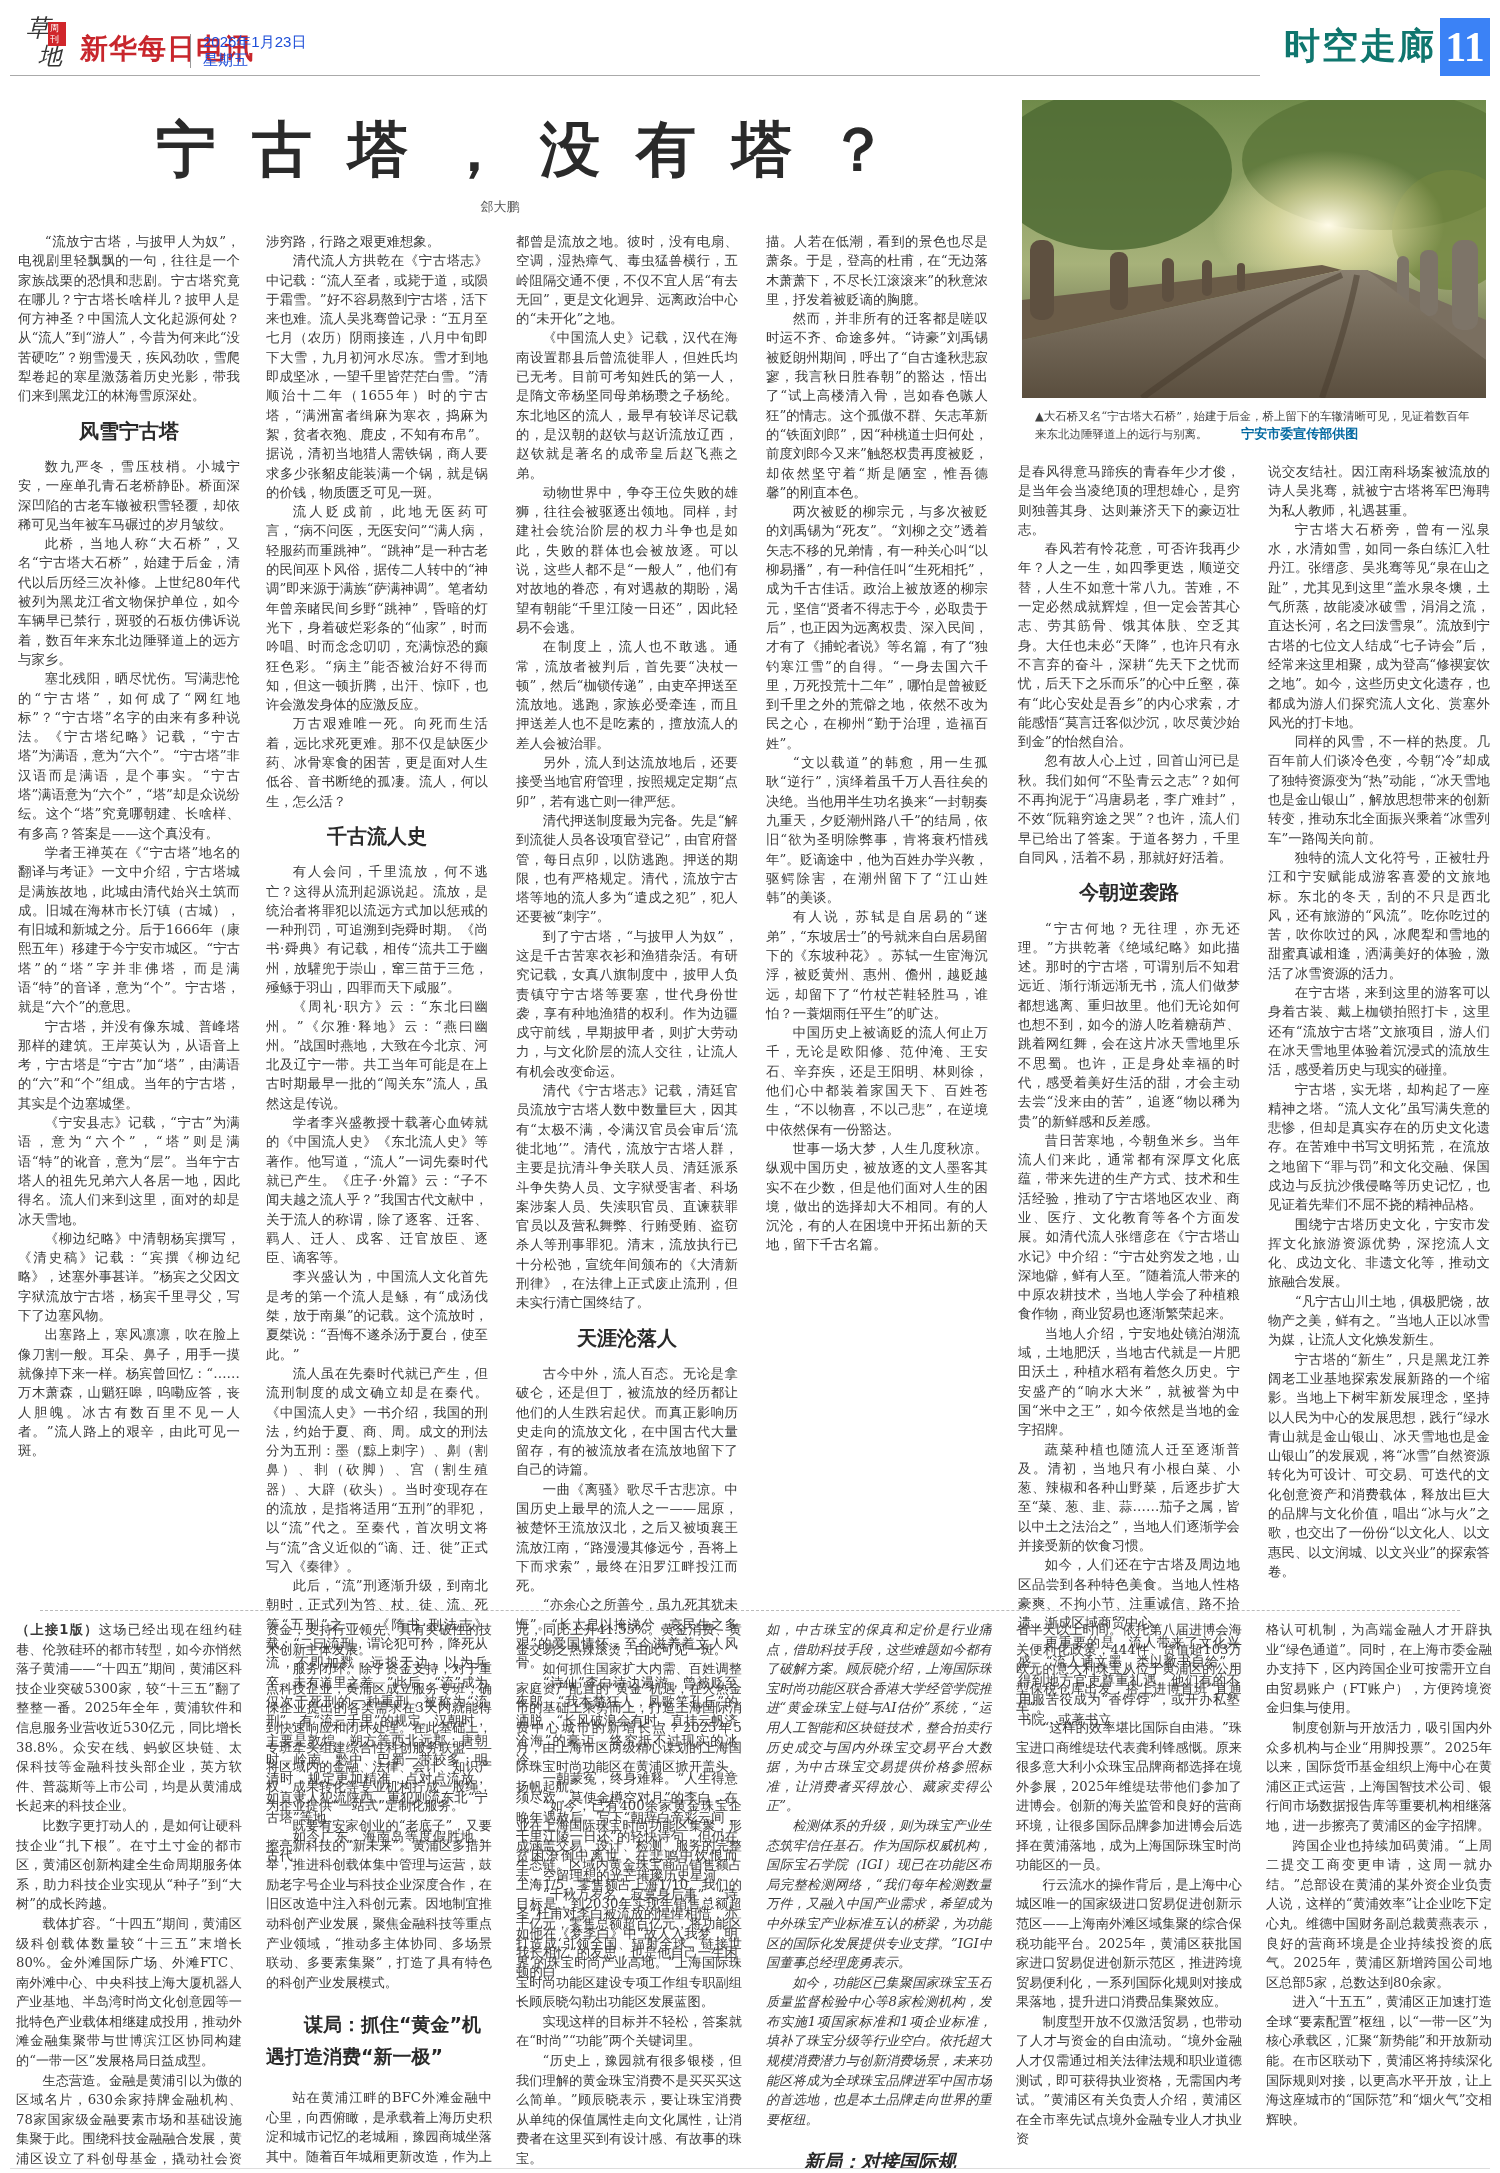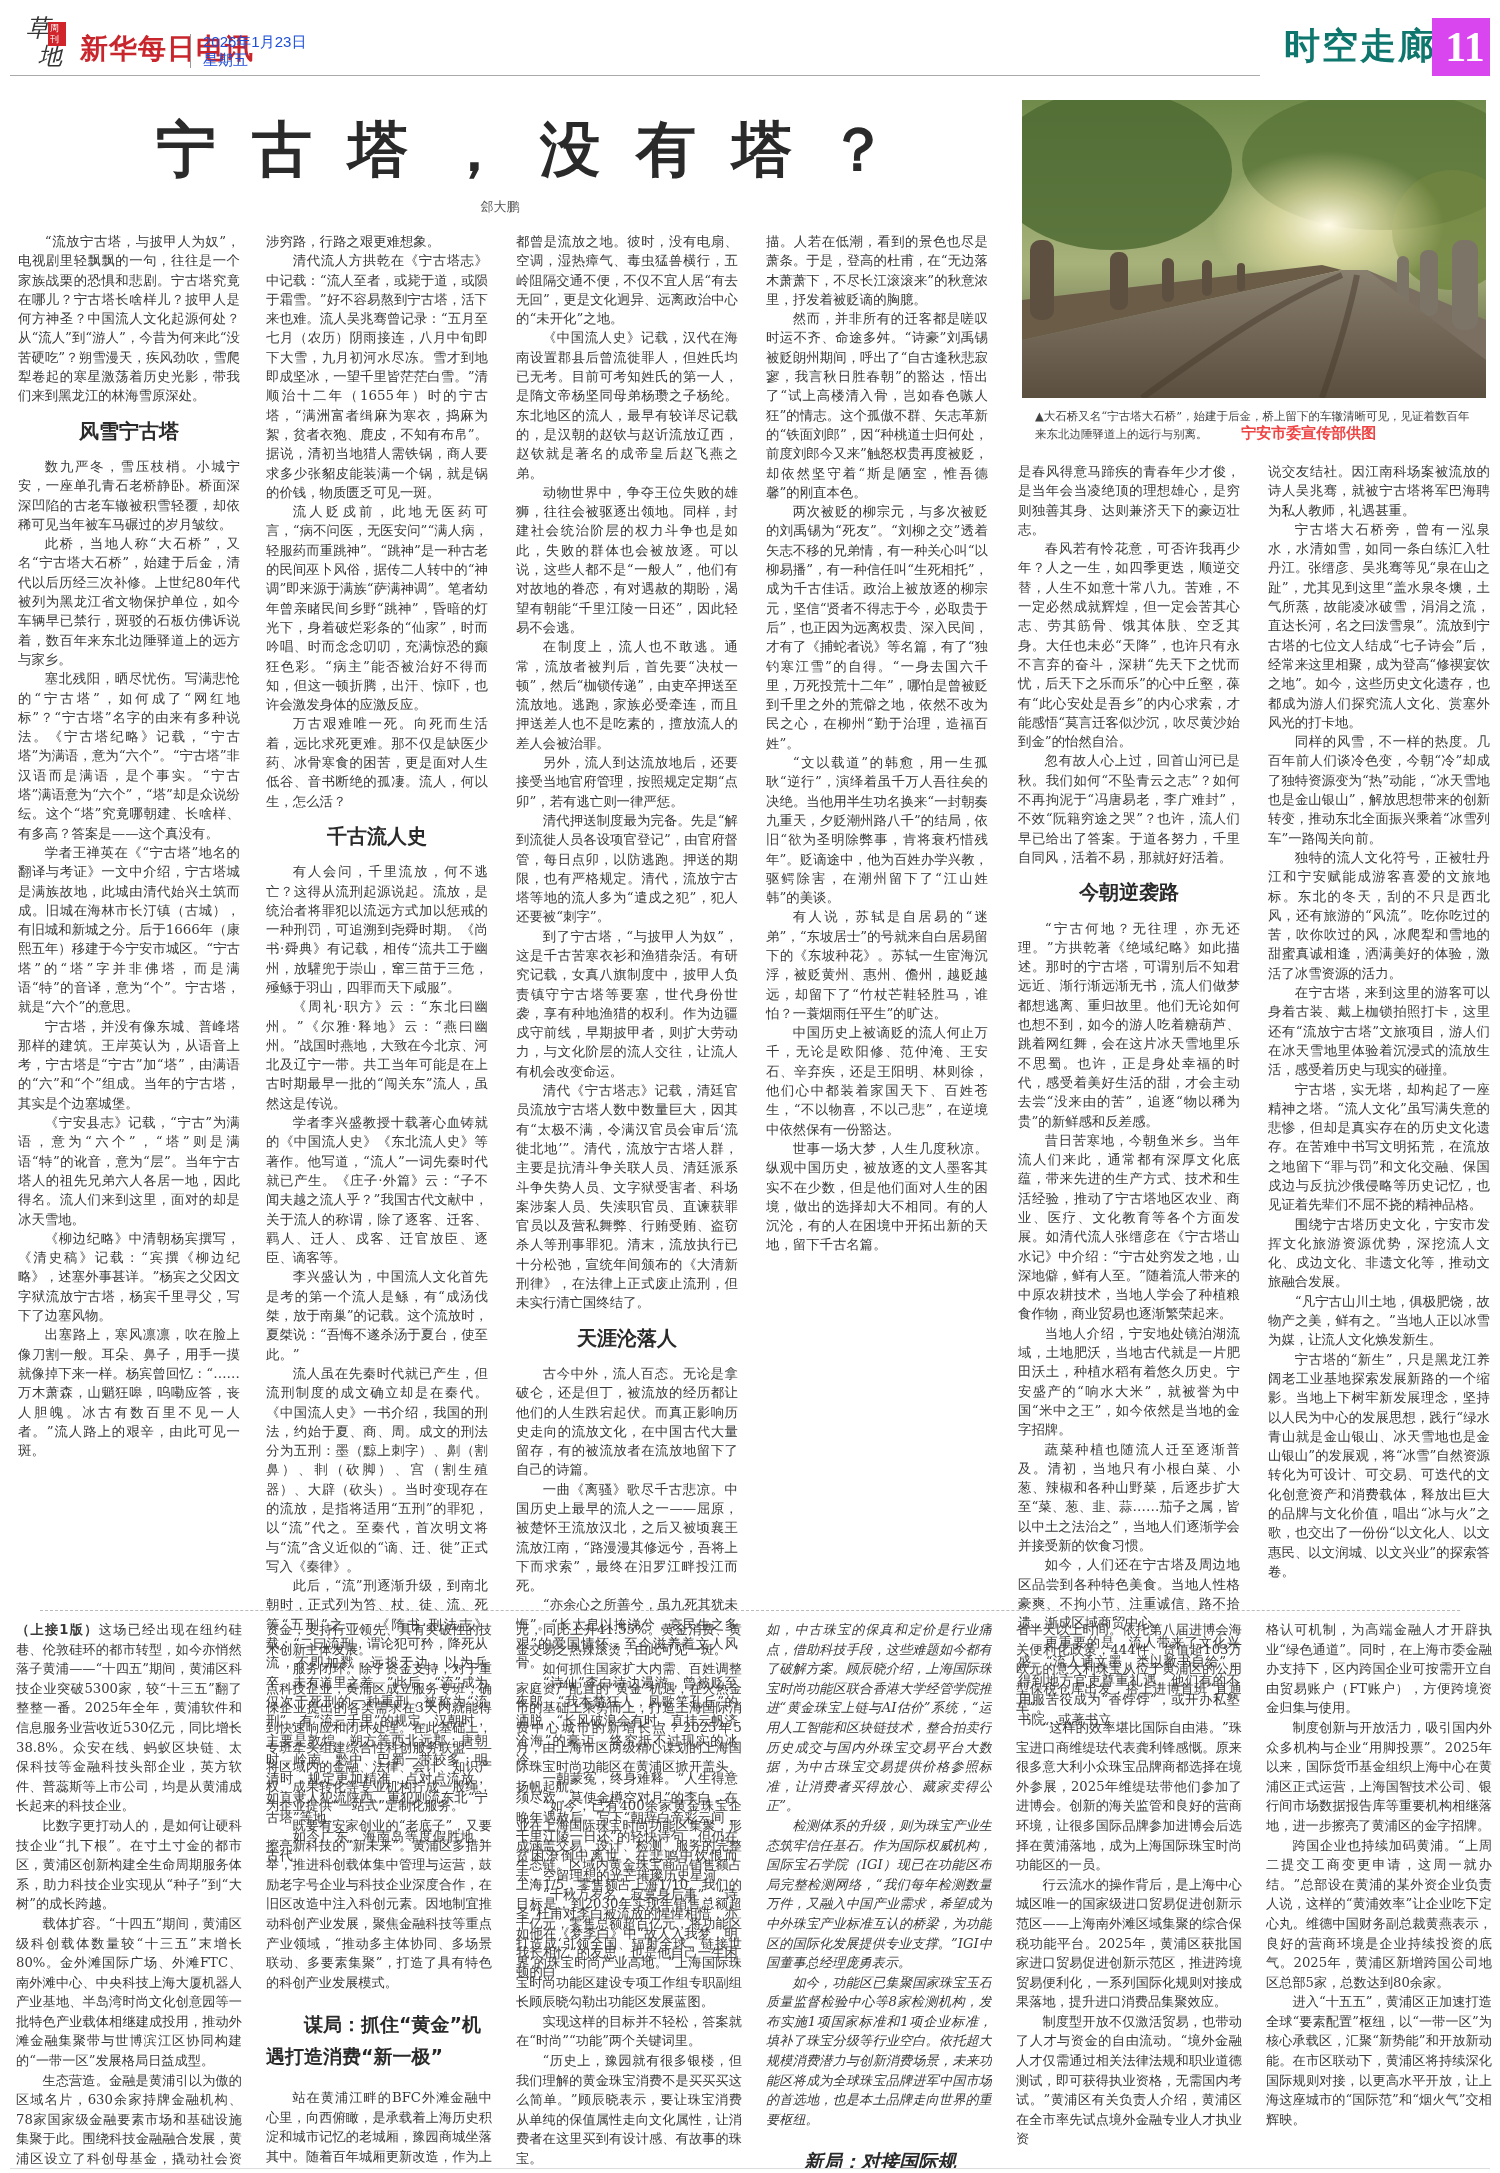--- a/index.html
+++ b/index.html
@@ -9,35 +9,35 @@
   .brand-weekly { position: absolute; left: 26px; top: 16px; width: 40px; height: 56px; }
   .brand-weekly .glyph { position: absolute; font-family: "DejaVu Serif", serif; font-style: italic; font-size: 24px; color: #333; line-height: 24px; }
   .brand-weekly .g1 { left: 0; top: 0; }
   .brand-weekly .g2 { left: 12px; top: 28px; }
   .brand-weekly .badge { position: absolute; left: 22px; top: 6px; background: #d0262b; color: #fff; font-size: 9px; padding: 1px 2px; line-height: 11px; font-family: "DejaVu Sans", sans-serif; }
   .paper-name { position: absolute; left: 80px; top: 30px; font-size: 28px; color: #c8262c; font-weight: bold; letter-spacing: 1px; font-family: "DejaVu Serif", serif; }
   .mast-sep { position: absolute; left: 190px; top: 34px; width: 1px; height: 34px; background: #999; }
   .mast-date { position: absolute; left: 203px; top: 33px; font-size: 15px; color: #1d4ed8; font-family: "Liberation Sans", sans-serif; line-height: 18px; }
   .mast-rule { position: absolute; left: 10px; right: 240px; top: 75px; height: 1px; background: #aaa; }
   .section-name { position: absolute; right: 64px; top: 22px; font-size: 36px; color: #0f766e; font-weight: bold; font-family: "DejaVu Serif", serif; letter-spacing: 2px; }
-  .page-num { position: absolute; right: 10px; top: 18px; width: 50px; height: 58px; background: #d946ef; color: #fff; font-size: 42px; font-weight: bold; text-align: center; line-height: 58px; font-family: "Liberation Serif", serif; padding-left: 8px; }
+  .page-num { position: absolute; right: 10px; top: 18px; width: 50px; height: 58px; background: #3b82f6; color: #fff; font-size: 42px; font-weight: bold; text-align: center; line-height: 58px; font-family: "Liberation Serif", serif; }
 
   .headline { position: absolute; left: 110px; top: 110px; width: 860px; text-align: center; font-size: 60px; font-weight: bold; letter-spacing: 36px; color: #2a2a2a; font-family: Liberation Serif, serif; }
   .byline { position: absolute; left: 0; width: 1000px; top: 198px; text-align: center; font-size: 13px; color: #555; }
 
   .col { position: absolute; font-size: 13.4px; line-height: 19.3px; color: #3a3a3a; text-align: justify; }
   .col p { margin: 0; text-indent: 2em; }
   .col p.noindent { text-indent: 0; }
   .col h3 { margin: 16px 0 16px 0; text-align: center; font-size: 20px; font-weight: bold; font-family: "DejaVu Sans", sans-serif; color: #2a2a2a; }
   .col h3.left { text-align: left; font-size: 19px; line-height: 32px; text-indent: 2em; }
 
   .photo { position: absolute; left: 1022px; top: 100px; width: 464px; height: 298px; overflow: hidden; }
   .photo svg { display: block; }
   .caption { position: absolute; left: 1035px; top: 408px; width: 440px; font-size: 11.5px; line-height: 17px; color: #444; }
-  .caption .credit { font-family: "DejaVu Sans", sans-serif; font-weight: bold; color: #ef4444; margin-left: 30px; font-size: 15px; }
+  .caption .credit { font-family: "DejaVu Sans", sans-serif; font-weight: bold; color: #0369a1; margin-left: 30px; font-size: 13px; }
 
   .divider { position: absolute; left: 40px; right: 40px; top: 1610px; border-top: 1px dashed #bbb; }
   .col.b { font-size: 13.2px; line-height: 19.6px; }
   .lead-tag { font-weight: bold; font-family: "DejaVu Sans", sans-serif; }
   .footer-rule { position: absolute; left: 10px; right: 10px; bottom: 4px; height: 1px; background: #ddd; }
 </style>
 </head>
 <body>
 
 <div class="masthead">

